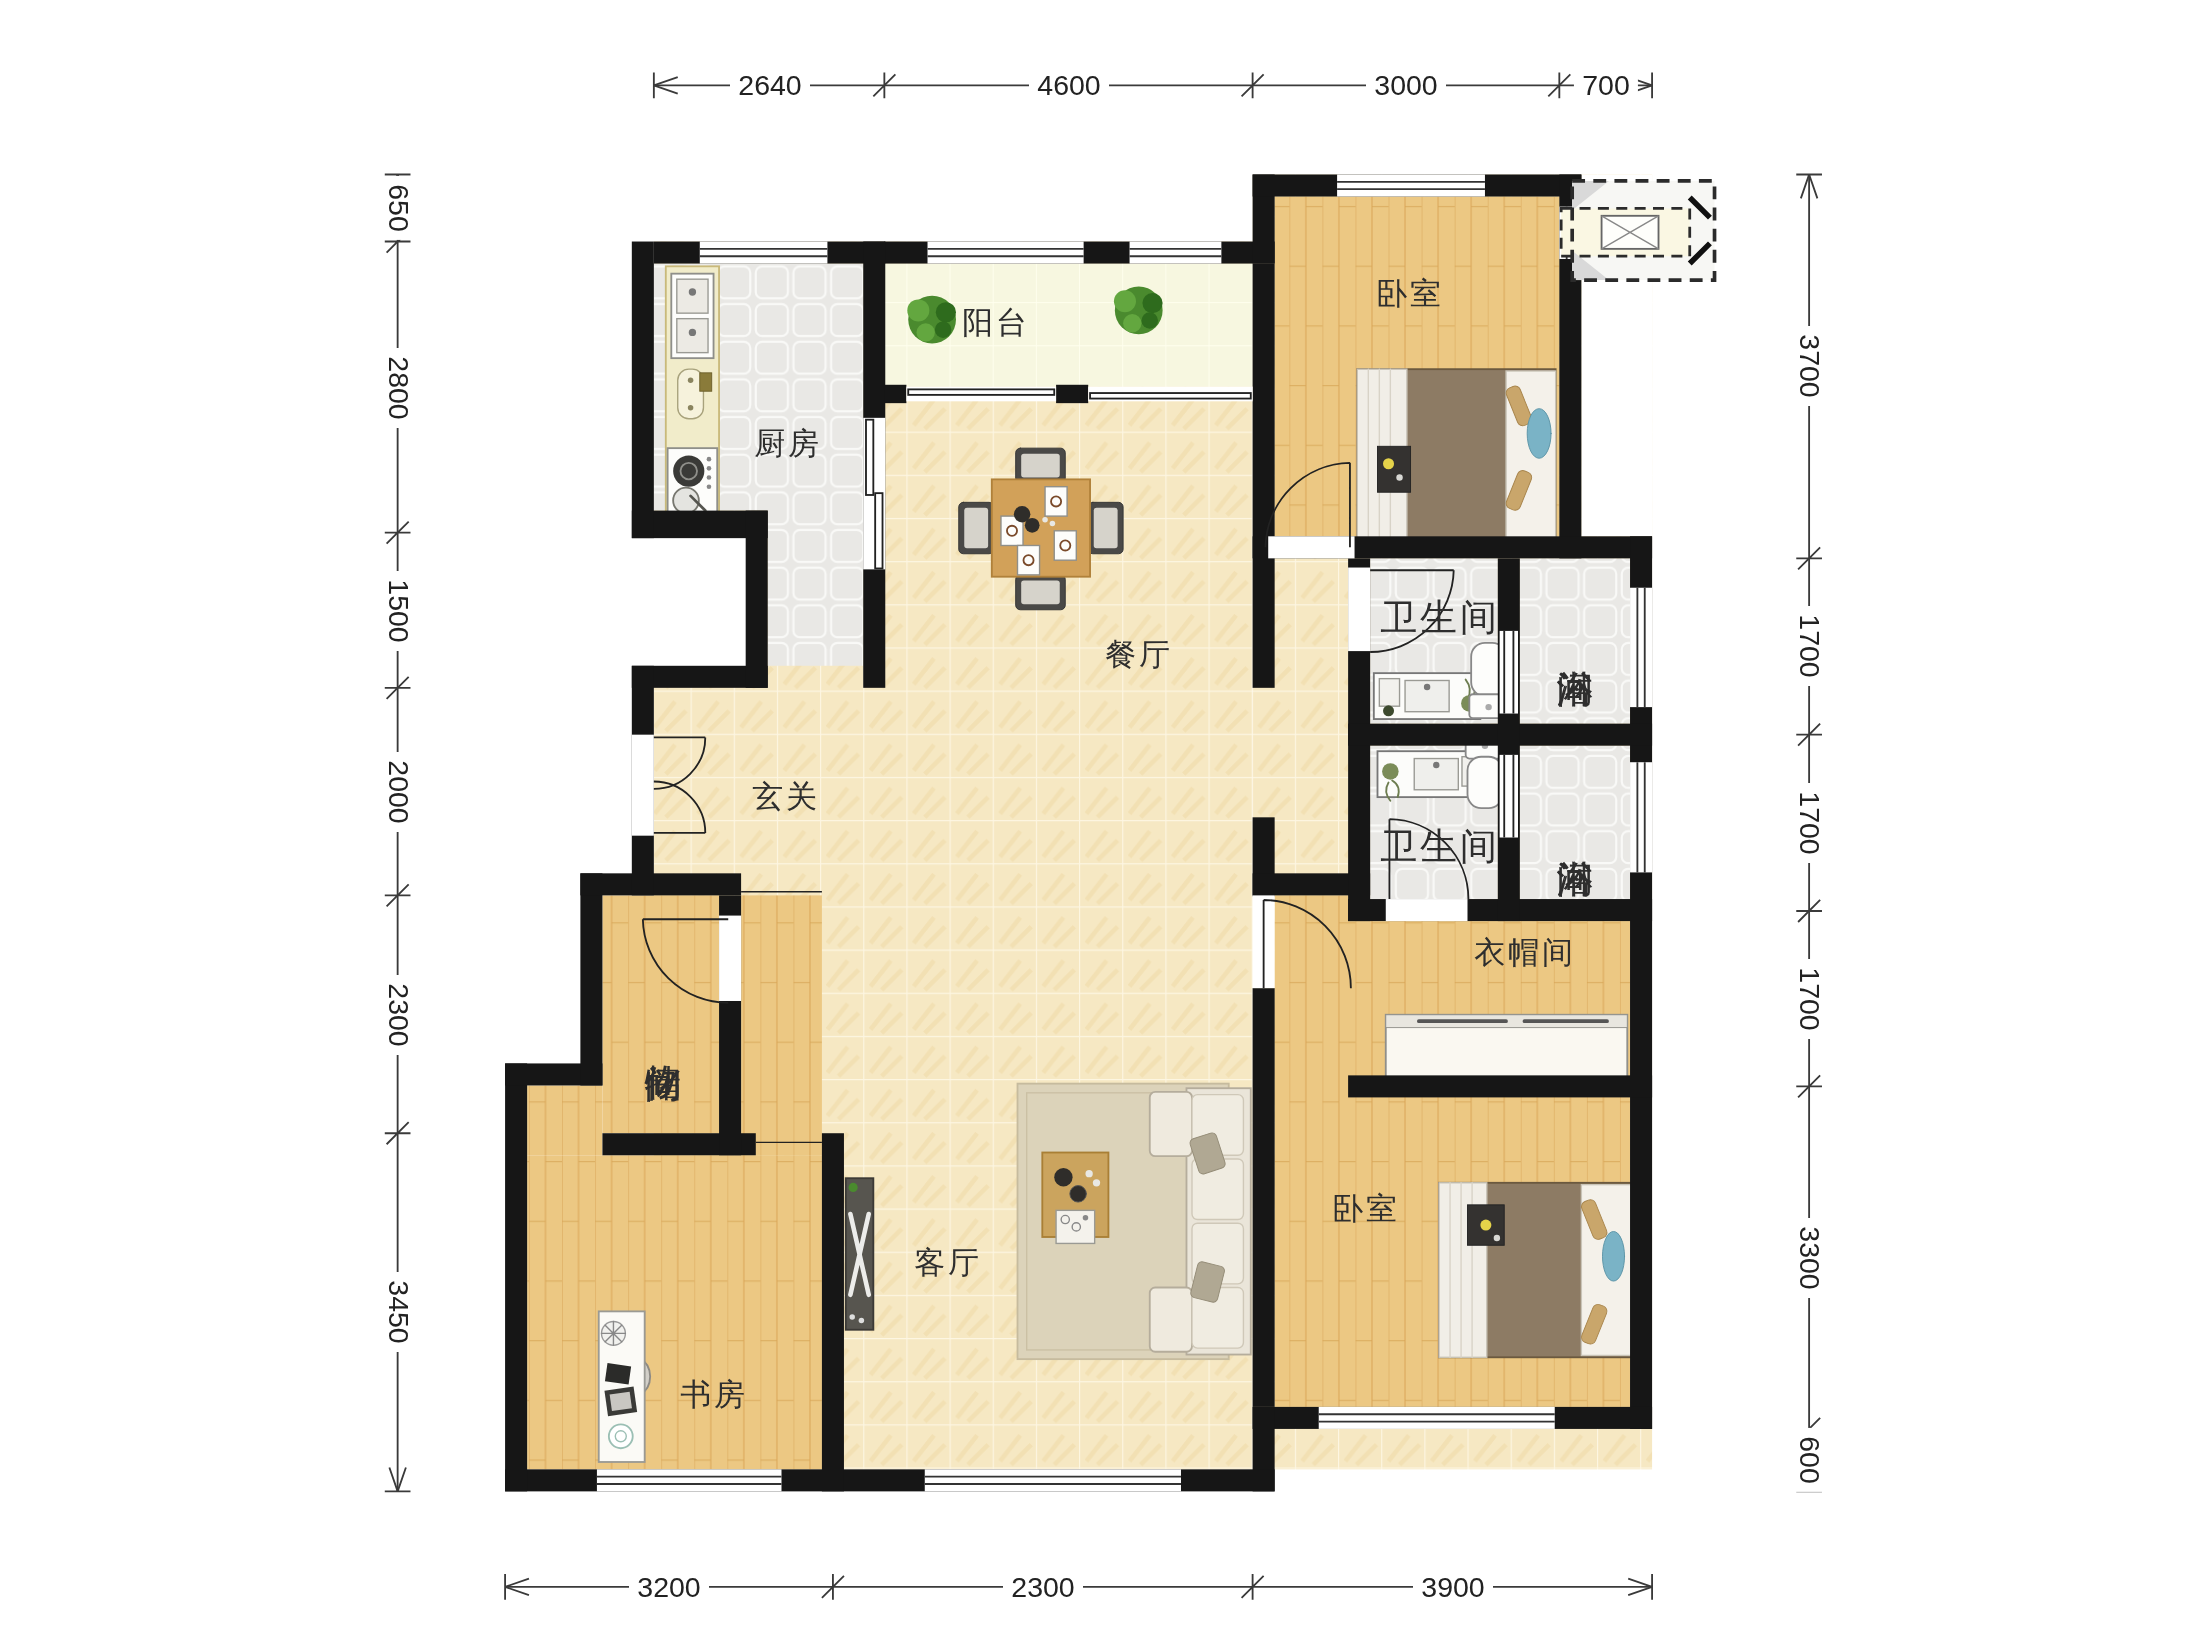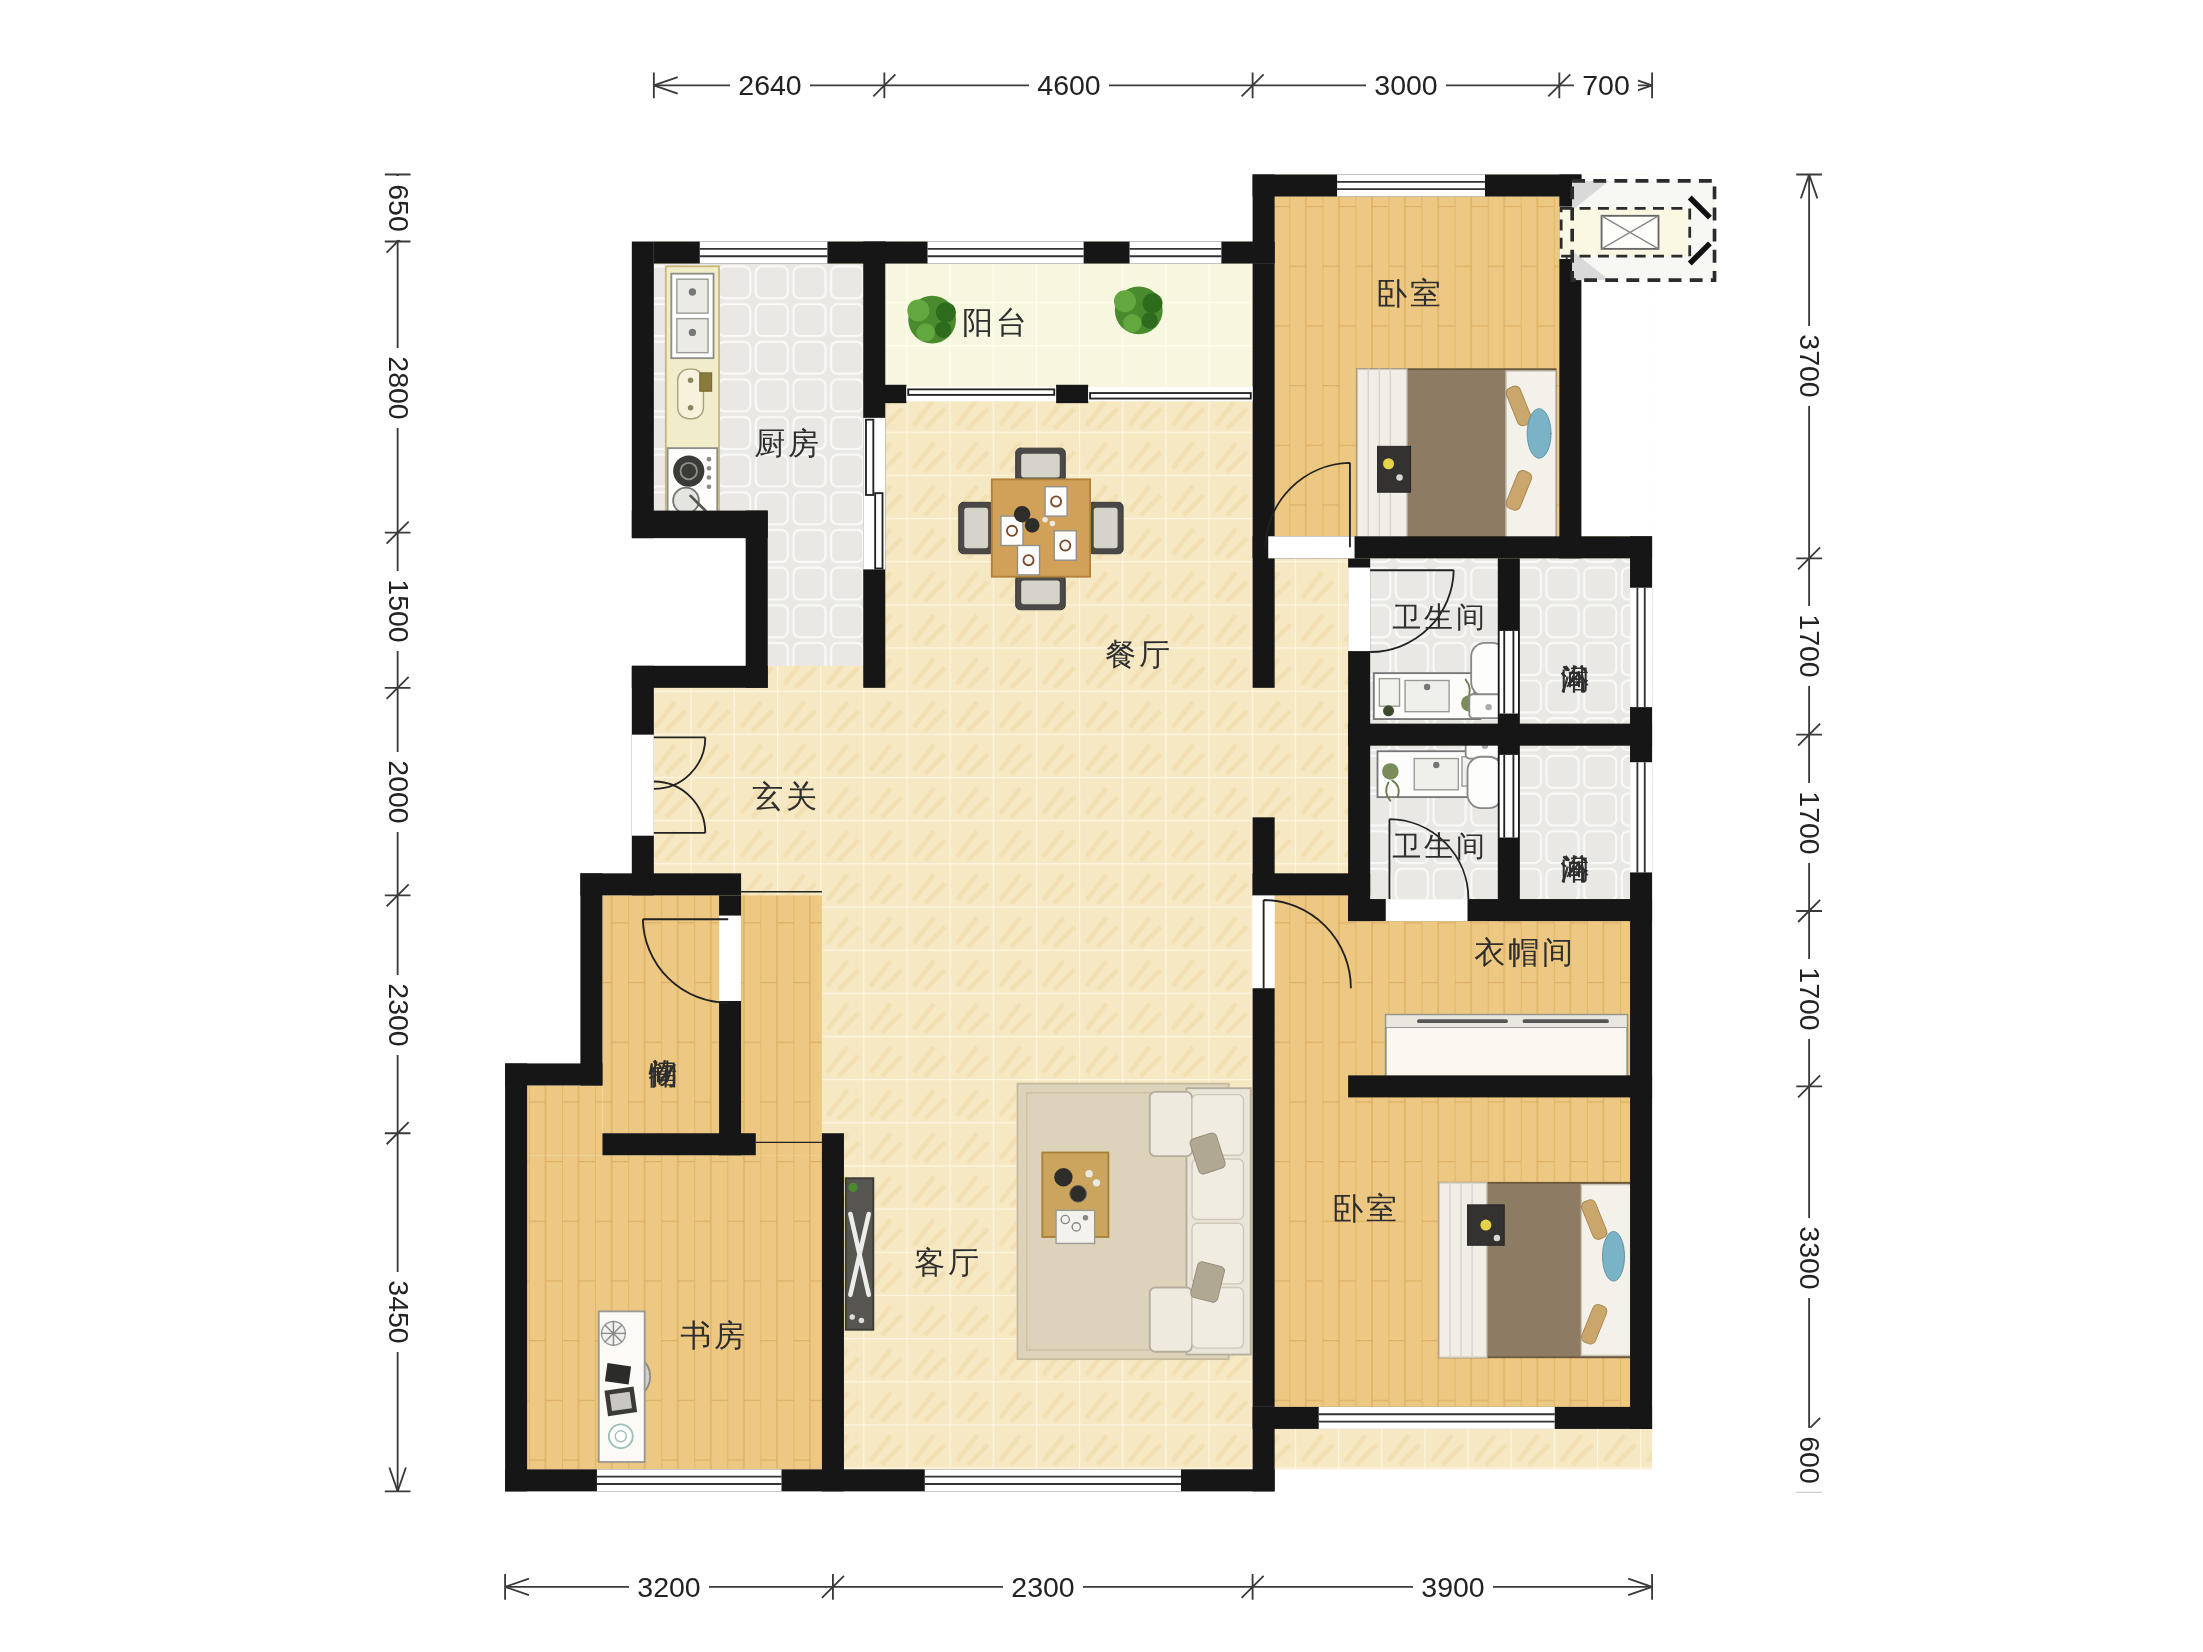--- a/index.html
+++ b/index.html
@@ -1,21 +1,21 @@
 <!DOCTYPE html>
 <html style="font-size:14.7px"><head>
 <meta charset="utf-8">
 <style>
   html,body{margin:0;padding:0;background:#ffffff;}
   body{font-family:"Liberation Sans","DejaVu Sans",sans-serif;}
   #stage{position:relative;width:2204px;height:1653px;background:#fff;overflow:hidden;}
   #plan-svg{position:absolute;left:0;top:0;}
   .lbl{position:absolute;transform:translate(-50%,-50%);color:#2e2e2e;font-size:31px;
        letter-spacing:2.8px;white-space:nowrap;pointer-events:none;}
-  .lbl.small{font-size:29px;}
+  .lbl.small{font-size:37px;}
   .v{writing-mode:vertical-rl;text-orientation:upright;letter-spacing:0;line-height:1.0;}
   .dim{position:absolute;transform:translate(-50%,-50%);color:#222;font-size:28.5px;
        background:#fff;padding:0 8.3px;white-space:nowrap;pointer-events:none;}
   .dim.side{transform:translate(-50%,-50%) rotate(90deg);}
 </style>
 </head>
 <body>
 
 <div id="stage">
 
@@ -419,21 +419,21 @@
       <path d="M1352 1740 L1376 1716 M1364 1714 V1742"></path>
     </g>
   </g>
 </svg>
 
 <div class="lbl" style="left:788px;top:444px">厨房</div>
 <div class="lbl" style="left:996px;top:323px">阳台</div>
 <div class="lbl" style="left:1139px;top:655px">餐厅</div>
 <div class="lbl" style="left:786px;top:797px">玄关</div>
 <div class="lbl small v" style="left:663px;top:1036px">储物间</div>
-<div class="lbl" style="left:714px;top:1336px">书房</div>
+<div class="lbl" style="left:714px;top:1395px">书房</div>
 <div class="lbl" style="left:948px;top:1263px">客厅</div>
 <div class="lbl" style="left:1410px;top:294px">卧室</div>
 <div class="lbl" style="left:1366px;top:1209px">卧室</div>
 <div class="lbl small" style="left:1440px;top:618px">卫生间</div>
 <div class="lbl small" style="left:1440px;top:847px">卫生间</div>
 <div class="lbl small v" style="left:1575px;top:641px">淋浴间</div>
 <div class="lbl small v" style="left:1575px;top:831px">淋浴间</div>
 <div class="lbl" style="left:1525px;top:953px">衣帽间</div>
 
 <div class="dim" style="left:770px;top:85px">2640</div>

